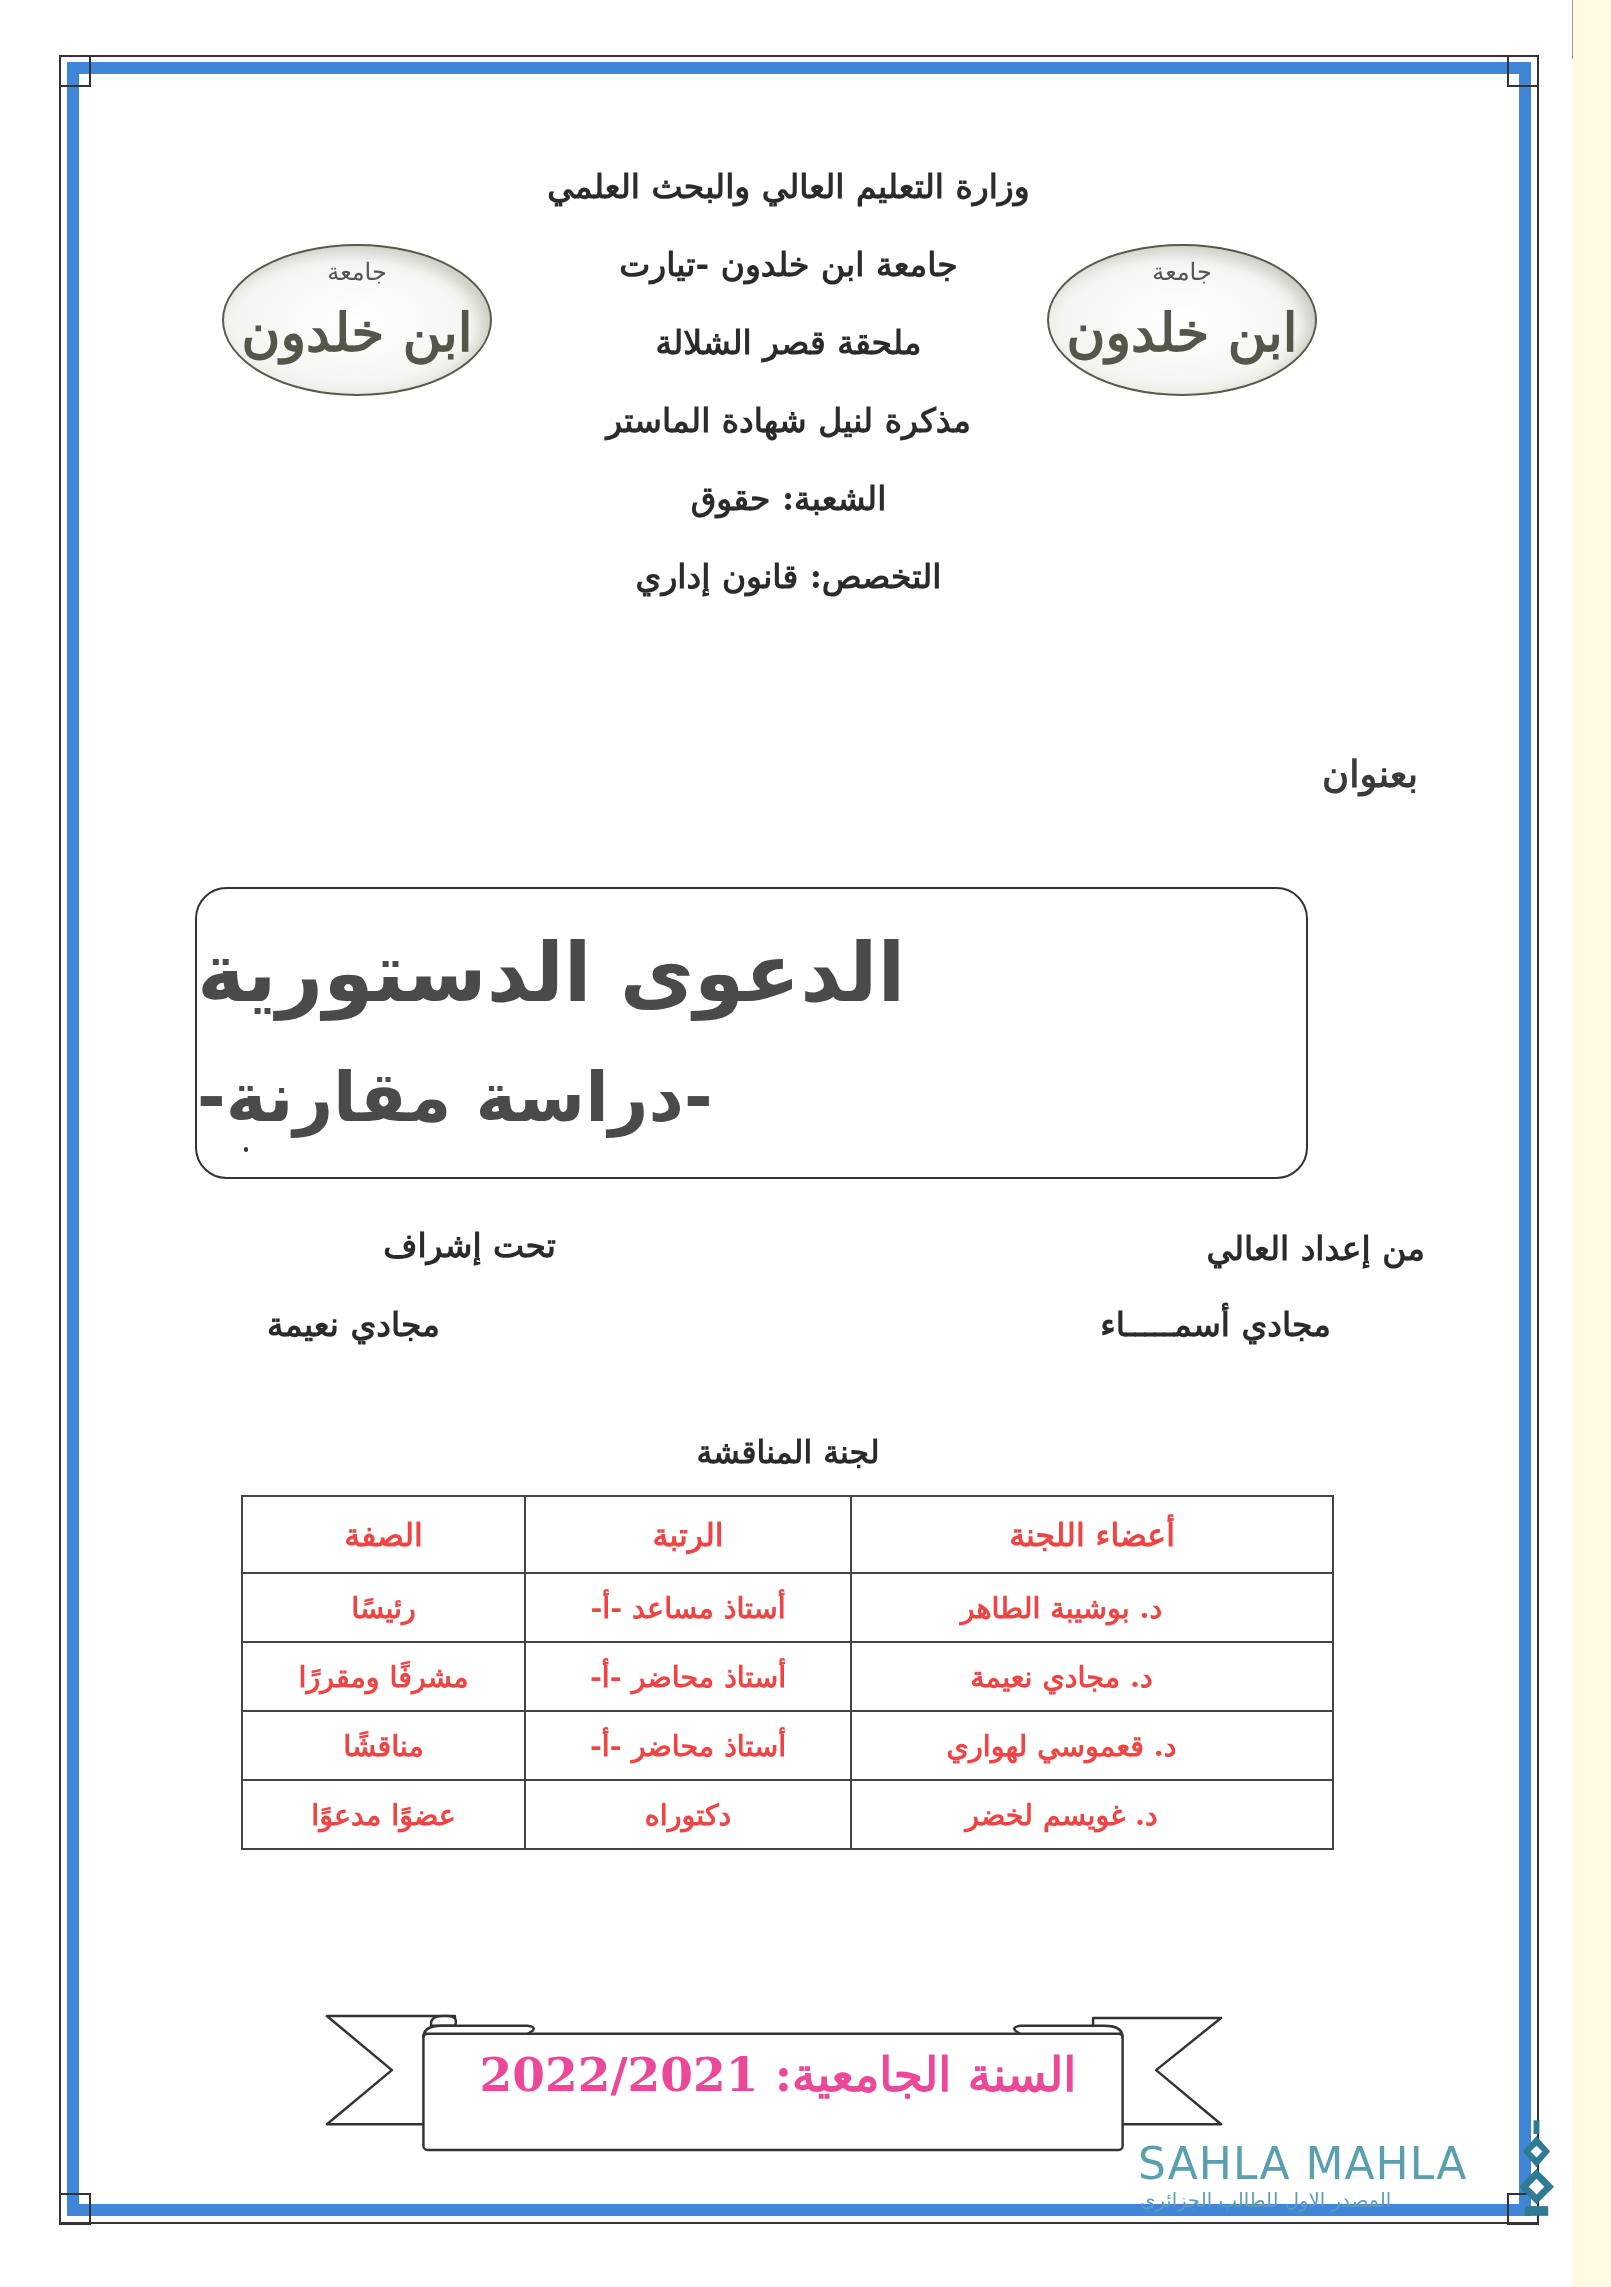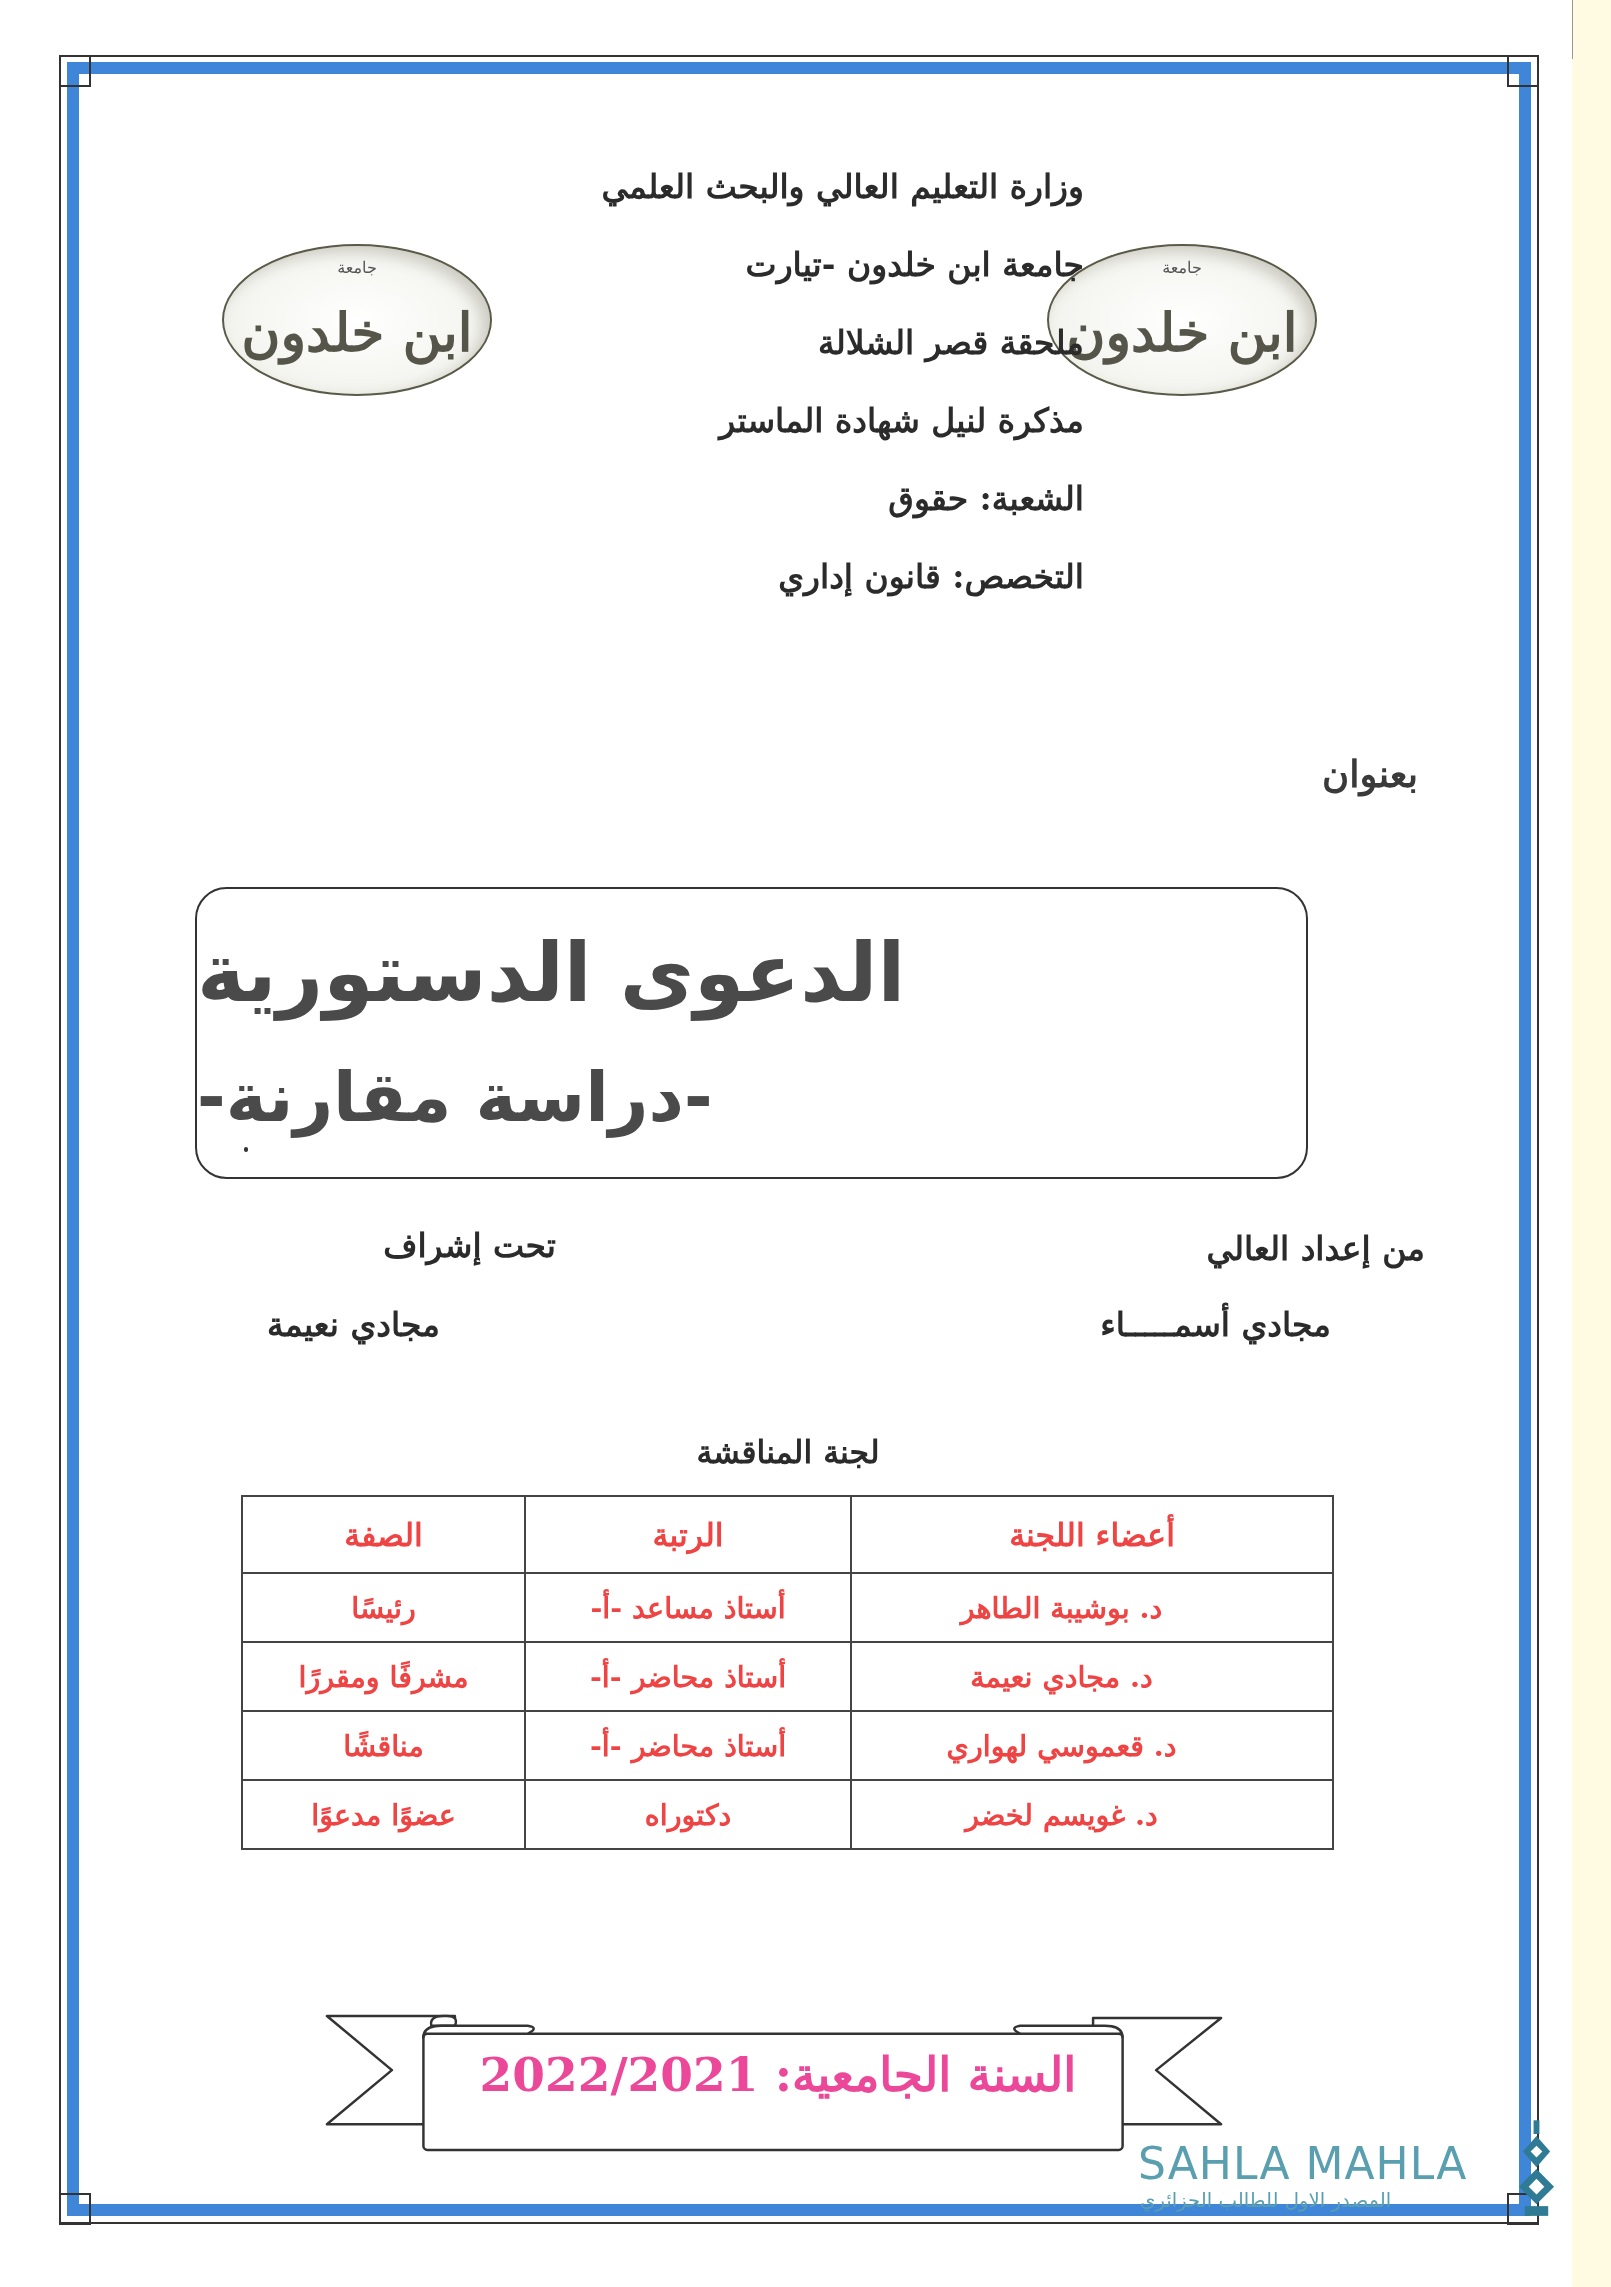--- a/index.html
+++ b/index.html
@@ -27,41 +27,41 @@
     }
     .corner {
       position: absolute; width: 31.5px; height: 31.5px; border: 2px solid #333; box-sizing: border-box;
       background: transparent;
     }
     .corner.tl { left: 59px; top: 55px; }
     .corner.tr { left: 1507px; top: 55px; }
     .corner.bl { left: 59px; top: 2193px; }
     .corner.br { left: 1507px; top: 2193px; }
     .header-block {
-      position: absolute; left: 493px; top: 148px; width: 591px; text-align: right;
+      position: absolute; left: 493px; top: 148px; width: 591px; text-align: center;
       direction: rtl;
     }
     .header-line {
       font-family: "DejaVu Serif", serif; font-size: 33px; line-height: 78px;
       color: #2b2b2b; font-weight: bold;
     }
 
     .logo {
       position: absolute; width: 266px; height: 148px; border-radius: 50%;
       border: 2px solid #5a5a48;
       background: radial-gradient(ellipse at center, #ffffff 0%, #f3f3ee 70%, #dcdccf 100%);
       box-shadow: inset -7.9px 5.9px 13.8px rgba(90,90,70,0.25);
       display: flex; align-items: center; justify-content: center;
       direction: rtl;
     }
     .logo.left { left: 222px; top: 244px; }
     .logo.right { left: 1047px; top: 244px; }
     .logo .logo-top {
       position: absolute; top: 11.8px; left: 0; right: 0; text-align: center;
-      font-size: 16px; color: #555; font-family: "DejaVu Serif", serif;
+      font-size: 24px; color: #555; font-family: "DejaVu Serif", serif;
     }
     .logo .logo-main {
       font-size: 53px; font-weight: bold; color: #55554a; margin-top: 23.6px;
       font-family: "DejaVu Serif", serif; letter-spacing: 2px;
     }
 
     .title-label {
       position: absolute; left: 1221px; top: 752px; width: 197px; text-align: right;
       font-size: 37px; font-weight: bold; color: #3a3a3a; direction: rtl;
     }

